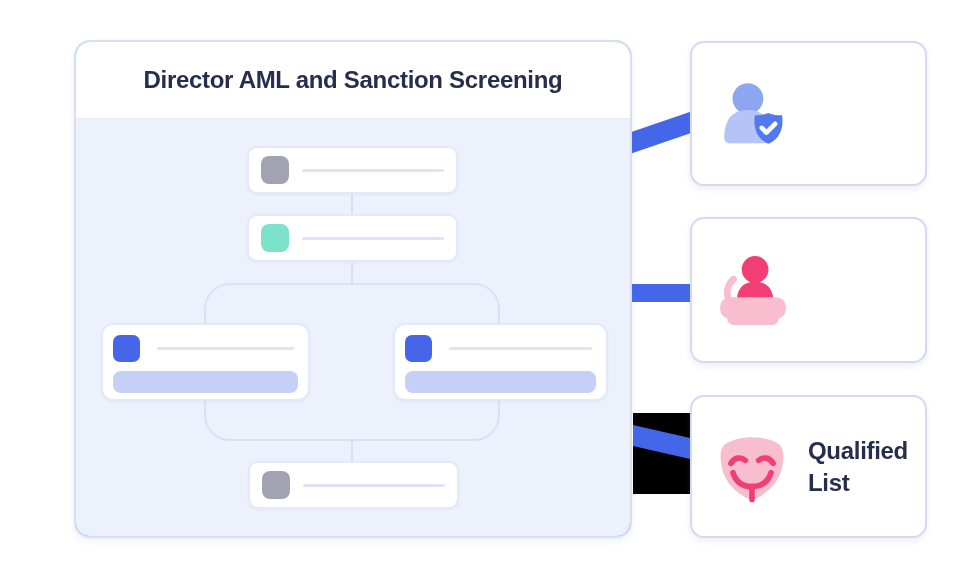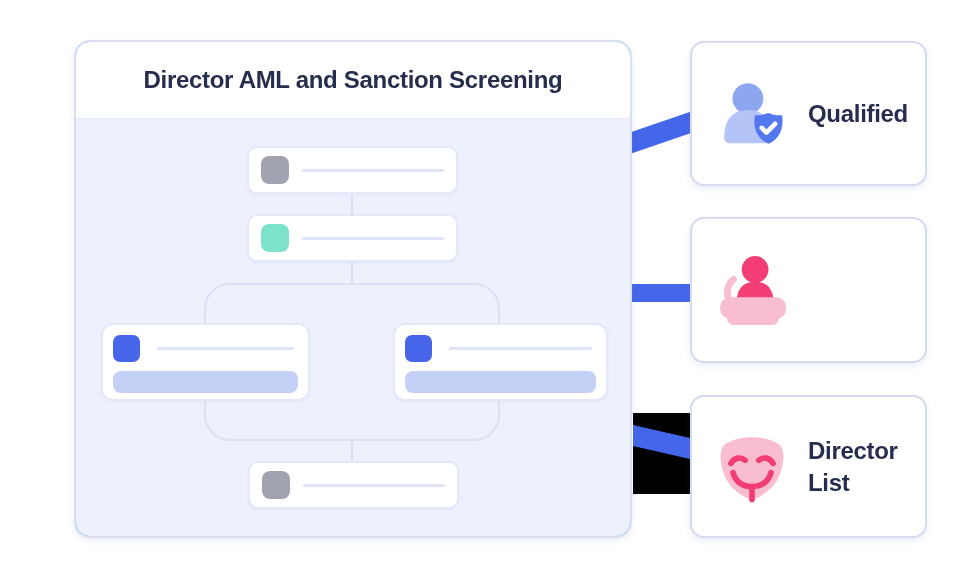--- a/index.html
+++ b/index.html
@@ -135,35 +135,34 @@
   <polygon class="band" points="0,12 57,25 57,46 0,33"></polygon>
 </svg>
 
 <div class="result-card" style="top:41px;height:145px;">
   <svg class="result-icon" viewBox="0 0 70 70">
     <circle class="f-head" cx="31" cy="20" r="15"></circle>
     <path class="f-body" d="M8 58 C8 39 17 31 31 31 C45 31 54 39 54 58 C54 61.5 51.5 63.5 48 63.5 L14 63.5 C10.5 63.5 8 61.5 8 58 Z"></path>
     <path class="f-shield" d="M51 34 C55 35.6 60 36.6 64.2 36.1 C66 47.5 63 58.5 51 64 C39 58.5 36 47.5 37.8 36.1 C42 36.6 47 35.6 51 34 Z"></path>
     <path class="s-white" stroke-width="4.5" d="M44.5 48.5 L49 53 L57.5 44.5"></path>
   </svg>
-  <div class="result-label">Qualified</div>
 </div>
 
 <div class="result-card" style="top:217px;height:146px;">
   <svg class="result-icon" viewBox="0 0 70 70">
     <path class="s-pinklight" stroke-width="6.5" d="M13 46 C9.5 38 10.5 30 17 24.5"></path>
     <circle class="f-pink" cx="38" cy="15" r="13"></circle>
     <path class="f-pink" d="M20 48 C20 33 27 27 38 27 C49 27 56 33 56 48 Z"></path>
     <rect class="f-pinklight" x="4" y="42" width="64" height="21" rx="9.5"></rect>
     <path class="f-pinklight" d="M11 60 L61 60 L61 63 C61 66.3 58.3 69 55 69 L17 69 C13.7 69 11 66.3 11 63 Z"></path>
   </svg>
 </div>
 
 <div class="result-card" style="top:395px;height:143px;">
   <svg class="result-icon" viewBox="0 0 70 70">
     <path class="f-pinklight" d="M35 6 C45 6 54.5 8.5 60.5 12.5 C64.8 15.5 66 21 65.4 27.5 C64.2 44 57 58 35 67.5 C13 58 5.8 44 4.6 27.5 C4 21 5.2 15.5 9.5 12.5 C15.5 8.5 25 6 35 6 Z"></path>
     <path class="s-pink" stroke-width="5.5" d="M14.5 31.5 C18 25.5 24 24.8 28.5 28.5"></path>
     <path class="s-pink" stroke-width="5.5" d="M41.5 28.5 C46 24.8 52 25.5 55.5 31.5"></path>
     <path class="s-pink" stroke-width="5.5" d="M16.5 40.5 C19.5 50.5 27 54 35 54 C43 54 50.5 50.5 53.5 40.5"></path>
     <path class="s-pink" stroke-width="5.5" d="M35 54 L35 66.5"></path>
   </svg>
-  <div class="result-label">Director List</div>
+  <div class="result-label">Qualified List</div>
 </div>
 
 </body></html>

